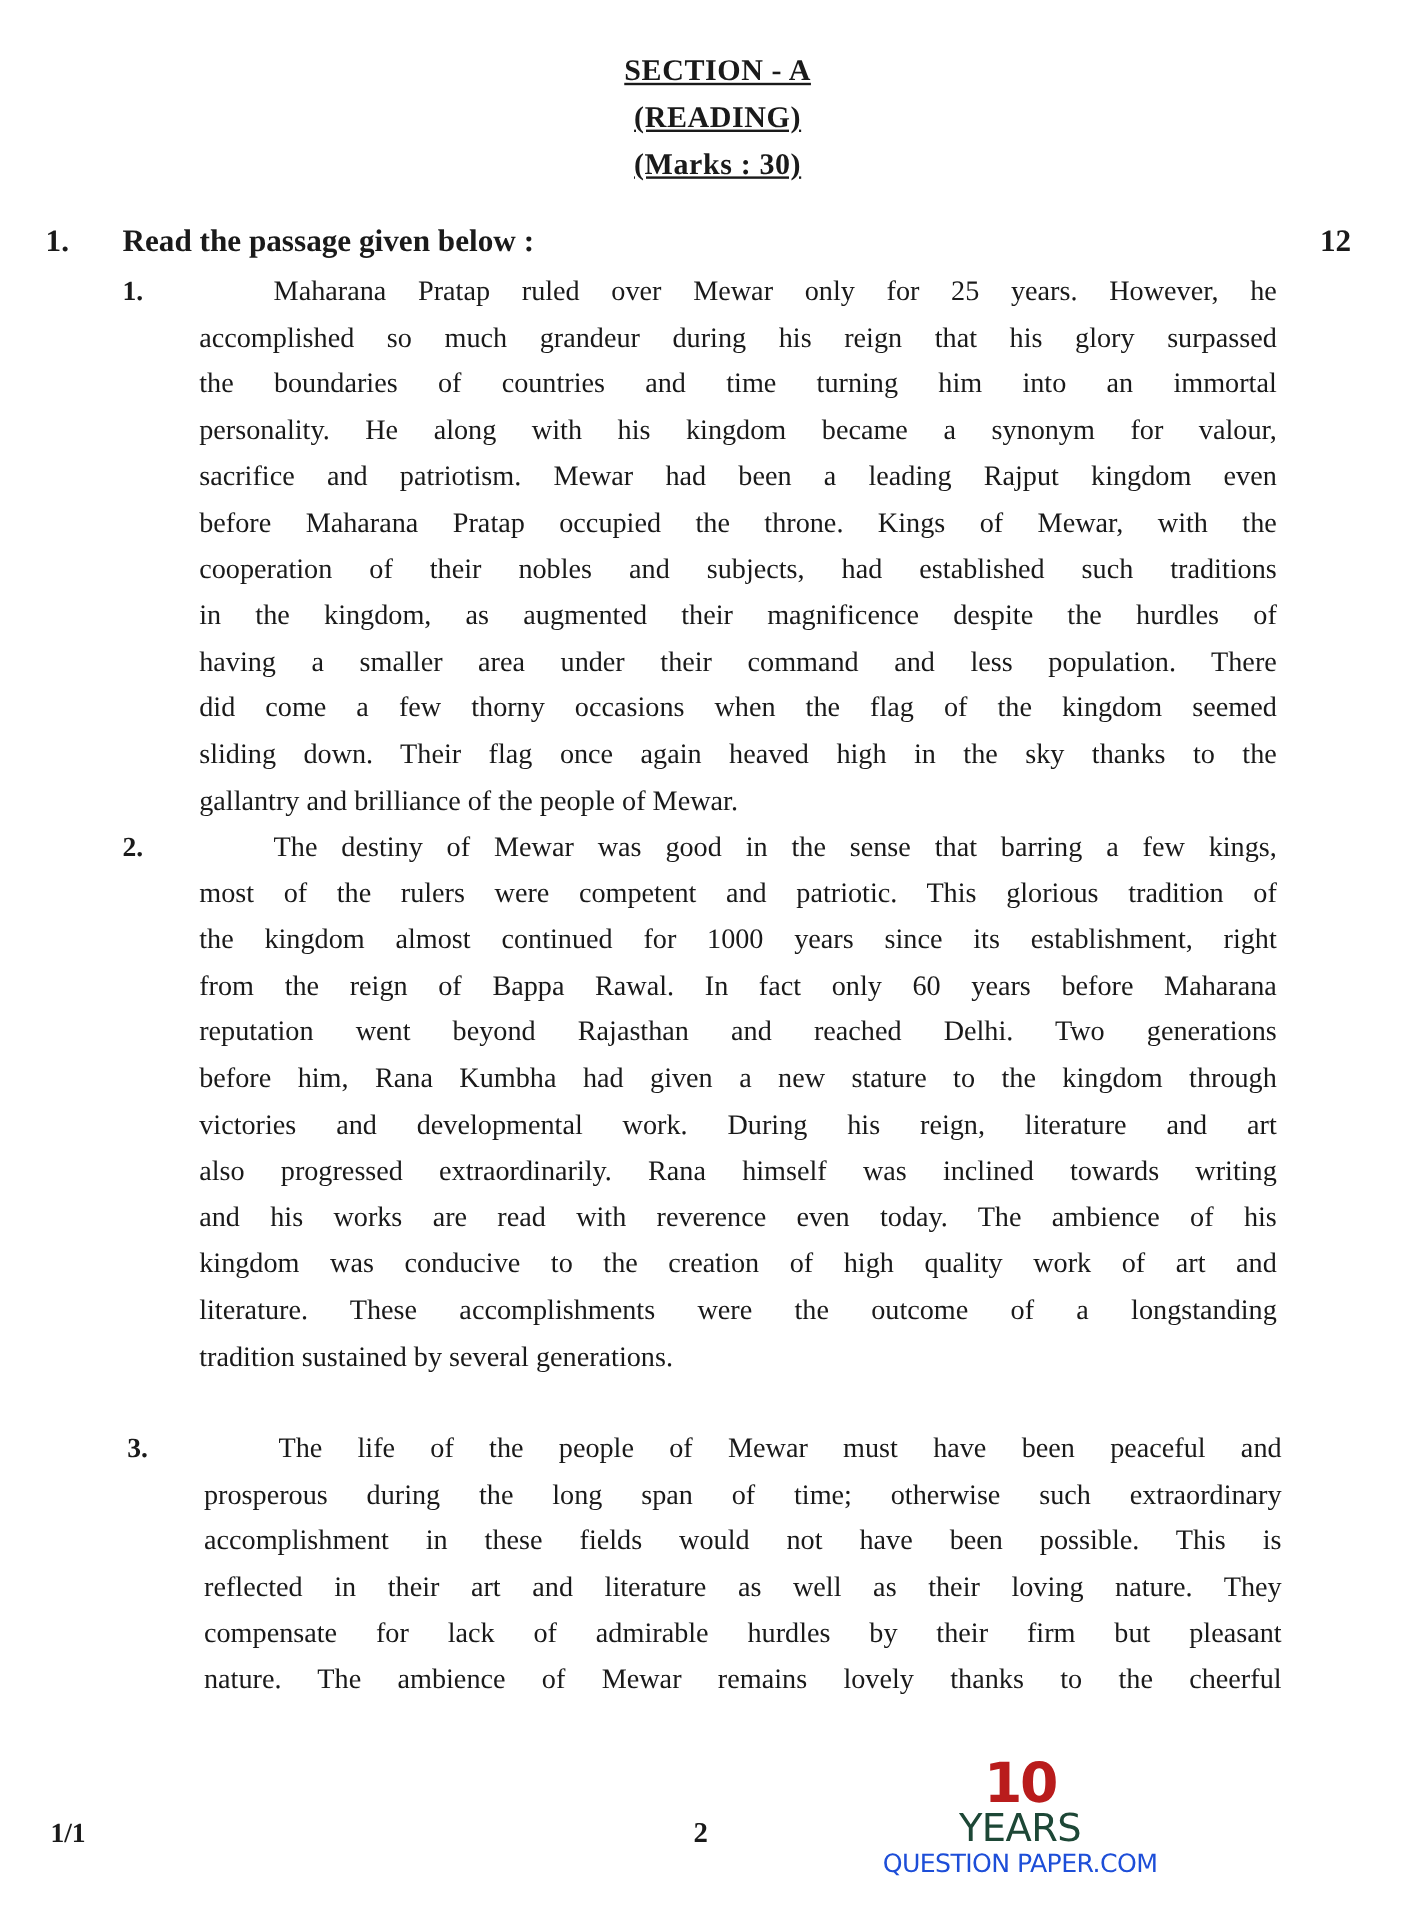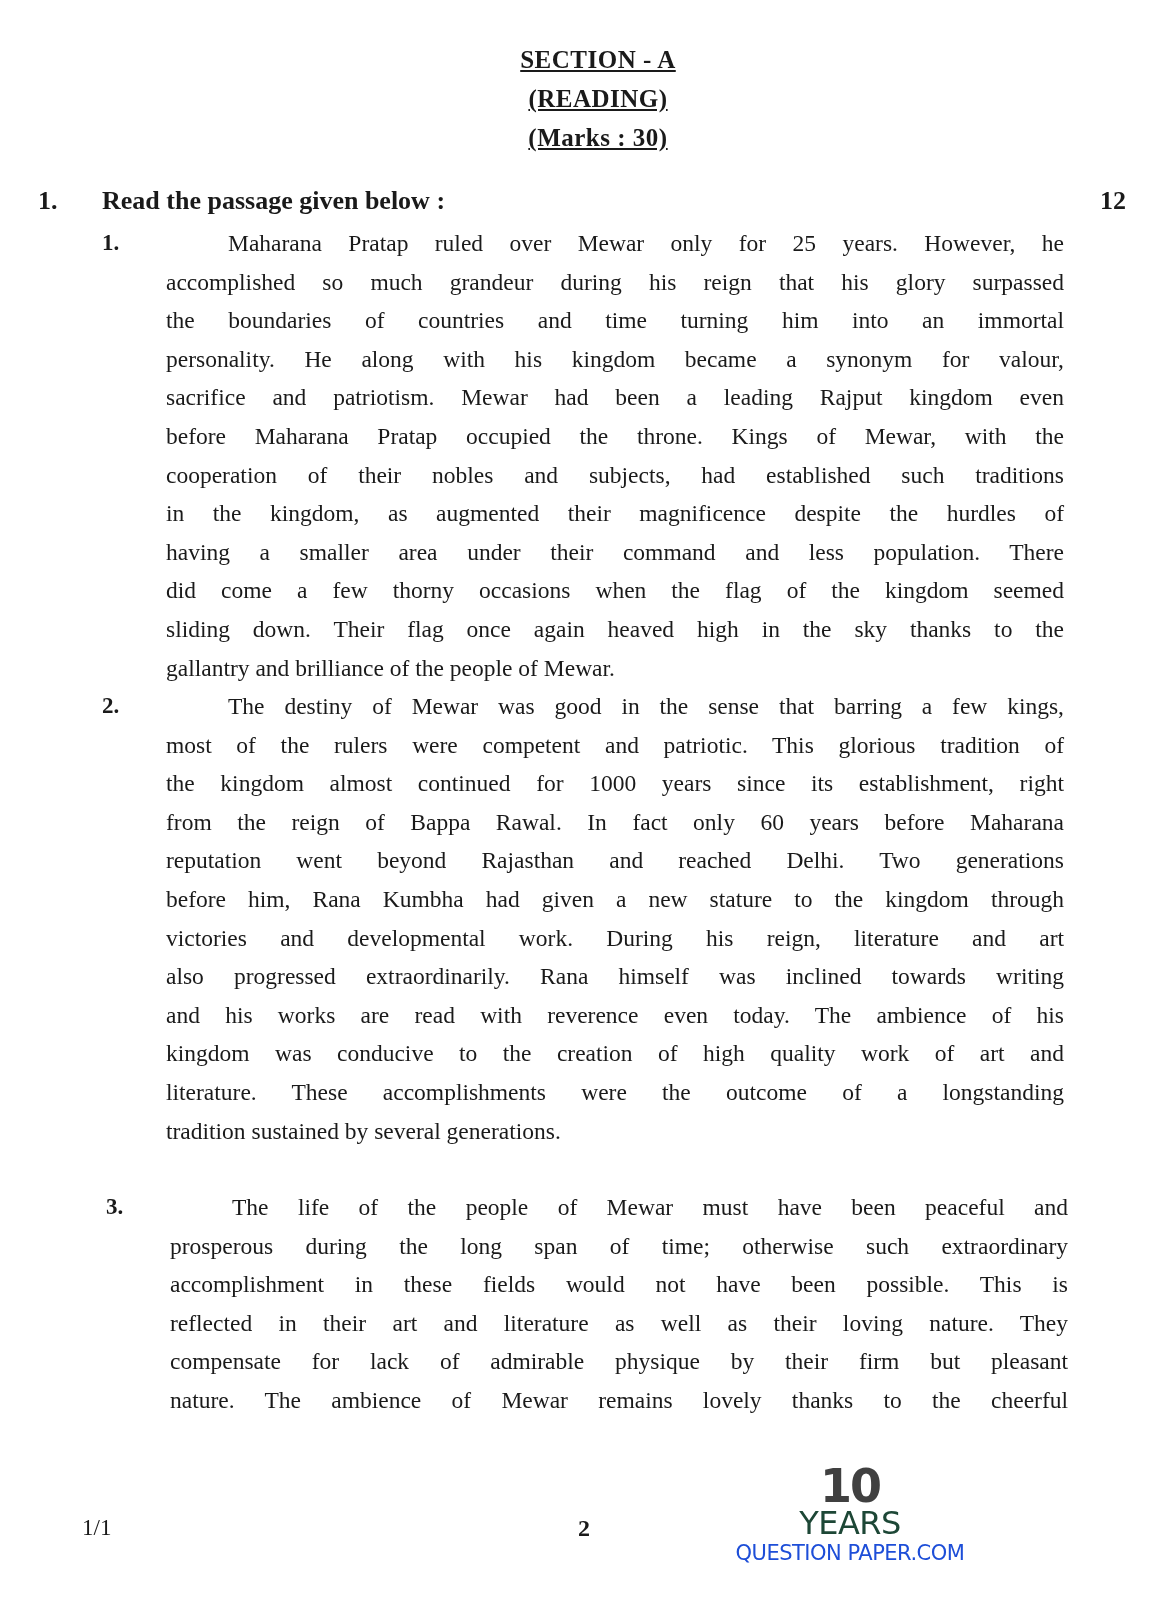--- a/index.html
+++ b/index.html
@@ -15,24 +15,24 @@
   .q-marks { position: absolute; right: 42px; }
   .para { position: absolute; left: 166px; width: 898px; font-size: 23.5px; line-height: 38.6px; }
   .para-num { position: absolute; left: -64px; font-weight: bold; font-size: 23px; }
   .para p { margin: 0; text-align: justify; text-align-last: left; }
   .para .line { display: block; text-align: justify; text-align-last: justify; white-space: nowrap; }
   .para .line.last { text-align-last: left; }
   .indent { display: inline-block; width: 62px; }
   #p1 { top: 224px; }
   #p2 { top: 687px; }
   #p3 { top: 1188px; left: 170px; }
-  .footer-left { position: absolute; left: 42px; top: 1515px; font-weight: normal; font-size: 23px; margin-left: 40px; }
+  .footer-left { position: absolute; left: 42px; top: 1515px; font-weight: bold; font-size: 23px; }
   .footer-center { position: absolute; left: 578px; top: 1515px; font-weight: bold; font-size: 24px; }
   .logo { position: absolute; left: 720px; top: 1466px; width: 260px; text-align: center; font-family: "DejaVu Sans", sans-serif; }
-  .logo-10 { color: #404040; font-weight: bold; font-size: 46px; line-height: 40px; letter-spacing: -2px; }
+  .logo-10 { color: #b91c1c; font-weight: bold; font-size: 46px; line-height: 40px; letter-spacing: -2px; }
   .logo-years { color: #1d4736; font-size: 32px; line-height: 34px; letter-spacing: -0.5px; }
   .logo-site { color: #1d4ed8; font-size: 21px; line-height: 26px; letter-spacing: -0.5px; }
 </style>
 </head>
 <body>
 
 <div class="header">
   <div>SECTION - A</div>
   <div>(READING)</div>
   <div>(Marks : 30)</div>
@@ -80,21 +80,21 @@
   </p>
 </div>
 
 <div class="para" id="p3">
   <span class="para-num">3.</span>
   <p>
     <span class="line"><span class="indent"></span><span>The life of the people of Mewar must have been peaceful and</span></span>
     <span class="line">prosperous during the long span of time; otherwise such extraordinary</span>
     <span class="line">accomplishment in these fields would not have been possible. This is</span>
     <span class="line">reflected in their art and literature as well as their loving nature. They</span>
-    <span class="line">compensate for lack of admirable physique by their firm but pleasant</span>
+    <span class="line">compensate for lack of admirable hurdles by their firm but pleasant</span>
     <span class="line">nature. The ambience of Mewar remains lovely thanks to the cheerful</span>
   </p>
 </div>
 
 <div class="footer-left">1/1</div>
 <div class="footer-center">2</div>
 
 <div class="logo">
   <div class="logo-10">10</div>
   <div class="logo-years">YEARS</div>

